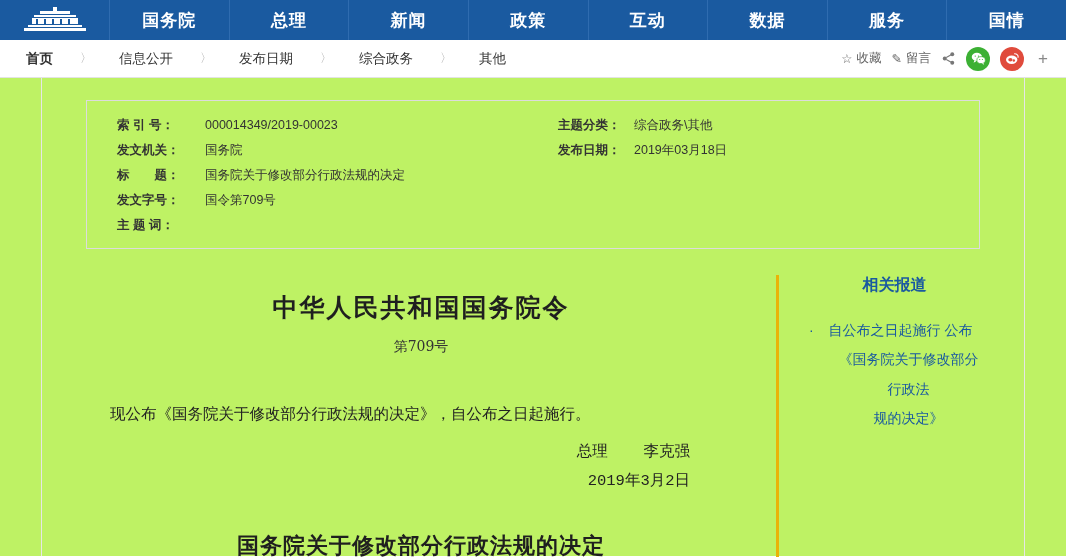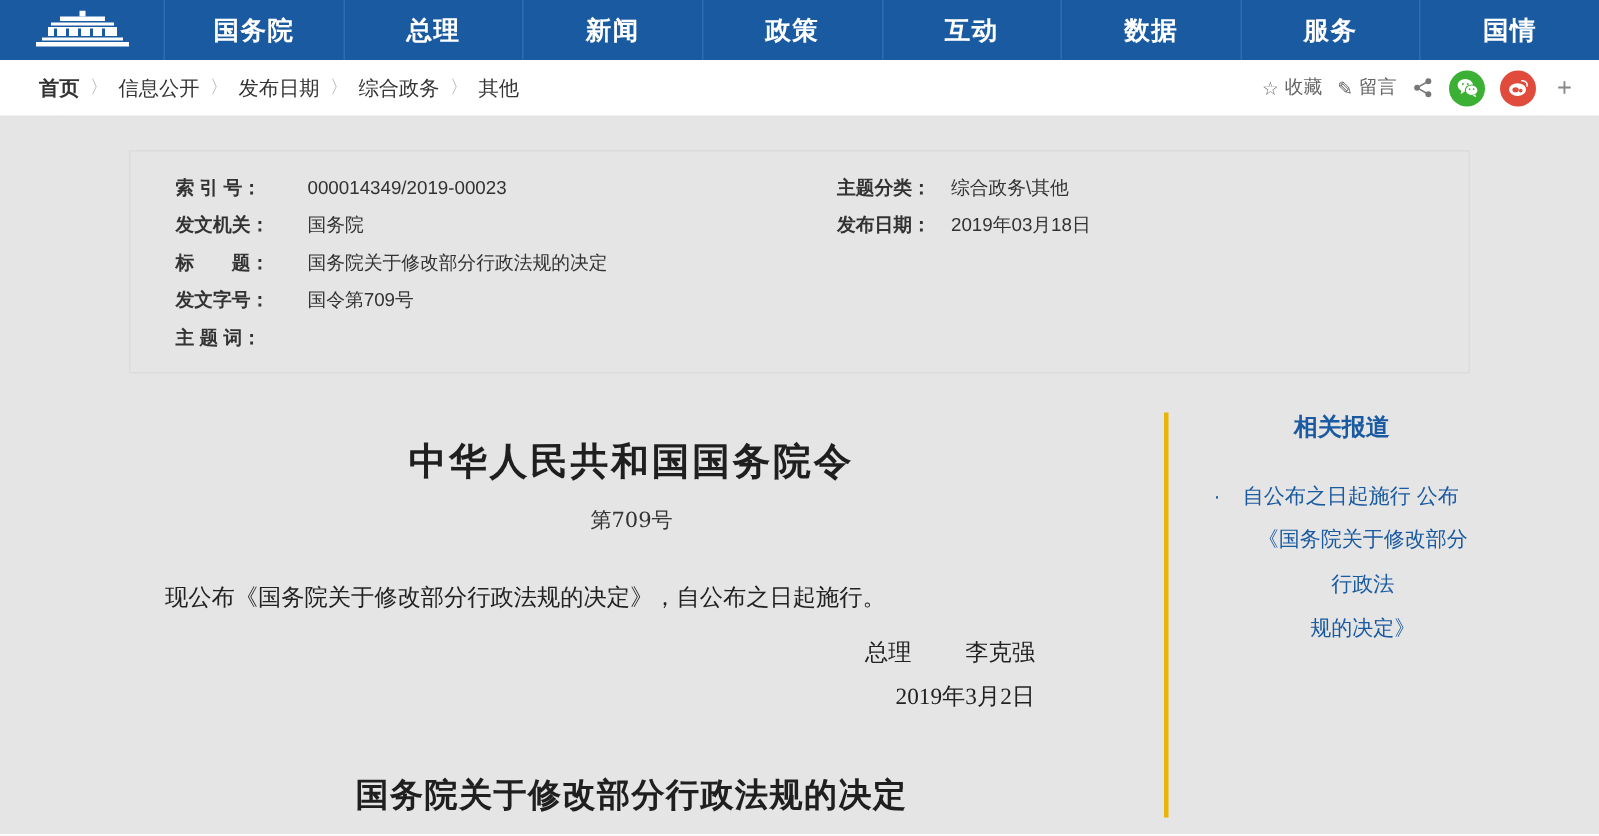--- a/index.html
+++ b/index.html
@@ -47,20 +47,21 @@
     border-bottom: 1px solid #e3e3e3;
     display: flex;
     align-items: center;
     padding: 0 14px 0 26px;
     background: #fff;
   }
   .crumbs {
     display: flex;
     font-size: 13.5px;
     color: #333;
+    gap: 20px;
   }
   .crumbs .c {
     color: #333;
     cursor: pointer;
   }
   .crumbs .c.first { font-weight: bold; }
   .crumbs .sep {
     margin: 0 7px;
     color: #aaa;
     font-size: 12px;
@@ -88,21 +89,21 @@
     cursor: pointer;
   }
   .wechat { background: #3cb034; }
   .weibo  { background: #e04b3c; }
   .plus   { color: #888; font-size: 17px; cursor: pointer; padding: 0 4px;}
 
   
   .page {
     position: relative;
     height: calc(557px - 40px - 39px);
-    background: #e5e5e5;
+    background: #bef264;
   }
   
   .frame-left {
     position: absolute;
     left: 41px; top: 0; bottom: 0;
     width: 1px; background: #e6e6e6;
   }
   .frame-right {
     position: absolute;
     right: 41px; top: 0; bottom: 0;
@@ -174,42 +175,42 @@
   .doc-number {
     text-align: center;
     font-size: 14px;
     color: #333;
     margin-top: 14px;
     font-family: "DejaVu Serif", serif;
   }
   .doc-para {
     font-size: 15.5px;
     color: #222;
-    margin-top: 28px;
+    margin-top: 44px;
     line-height: 1.9;
     text-indent: 0;
     padding-left: 24px;
     font-family: "DejaVu Serif", serif;
   }
   .sign-line {
     font-size: 15.5px;
     color: #222;
     text-align: right;
     margin-top: 12px;
     padding-right: 66px;
     font-family: "DejaVu Serif", serif;
   }
   .sign-line .gap { display: inline-block; width: 26px; }
   .sign-date {
     font-size: 15.5px;
     color: #222;
     text-align: right;
     margin-top: 8px;
     padding-right: 66px;
-    font-family: Liberation Serif, serif;
+    font-family: Liberation Mono, monospace;
   }
   .doc-subtitle {
     text-align: center;
     font-size: 22px;
     font-weight: bold;
     color: #1f1f1f;
     margin-top: 40px;
     letter-spacing: 1px;
     font-family: "DejaVu Serif", serif;
   }

